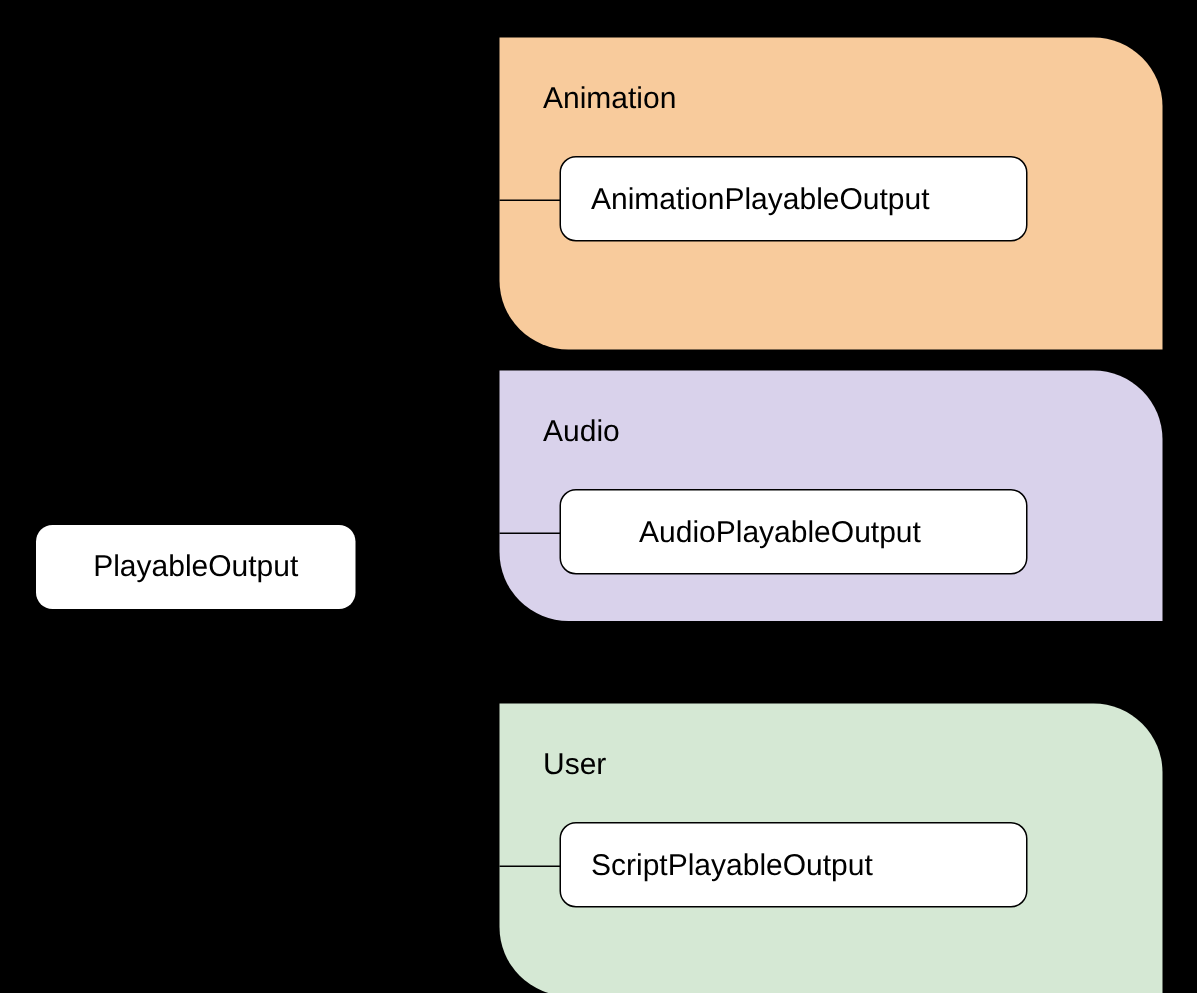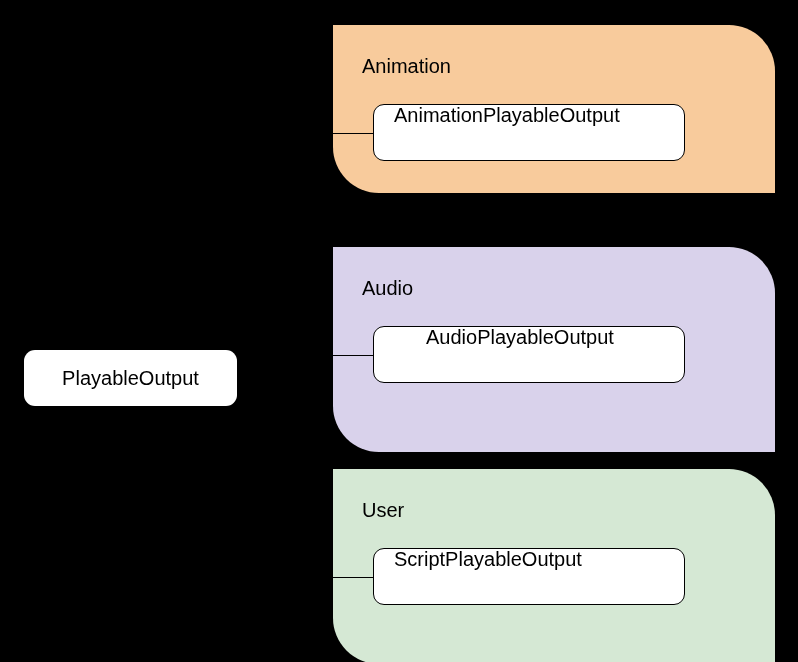--- a/index.html
+++ b/index.html
@@ -66,41 +66,42 @@
   .leaf-node {
     position: absolute;
     left: 40px;
     width: 312px;
     height: 57px;
     background: #ffffff;
     border: 1.4px solid #000000;
     border-radius: 11px;
     box-sizing: border-box;
     display: flex;
+    align-items: center;
   }
   .leaf-node .node-label {
     font-size: 20px;
     color: #000000;
     line-height: 1;
     white-space: nowrap;
     margin-left: 20px;
   }
 
   
   .connector {
     position: absolute;
     left: 0px;
     width: 41px;
     height: 0;
     border-top: 1.4px solid #000000;
   }
 
   
-  #group-animation { top: 25px;  height: 168px; background: #f8cb9c; }
-  #group-audio     { top: 247px; height: 205px; background: #d9d2eb; }
+  #group-animation { top: 25px;  height: 208px; background: #f8cb9c; }
+  #group-audio     { top: 247px; height: 167px; background: #d9d2eb; }
   #group-user      { top: 469px; height: 195px; background: #d5e8d4; }
 
   #group-animation .leaf-node { top: 79px; }
   #group-audio     .leaf-node { top: 79px; padding-left: 32px; }
   #group-user      .leaf-node { top: 79px; }
 
   #group-animation .connector { top: 108px; }
   #group-audio     .connector { top: 108px; }
   #group-user      .connector { top: 108px; }
 </style>

